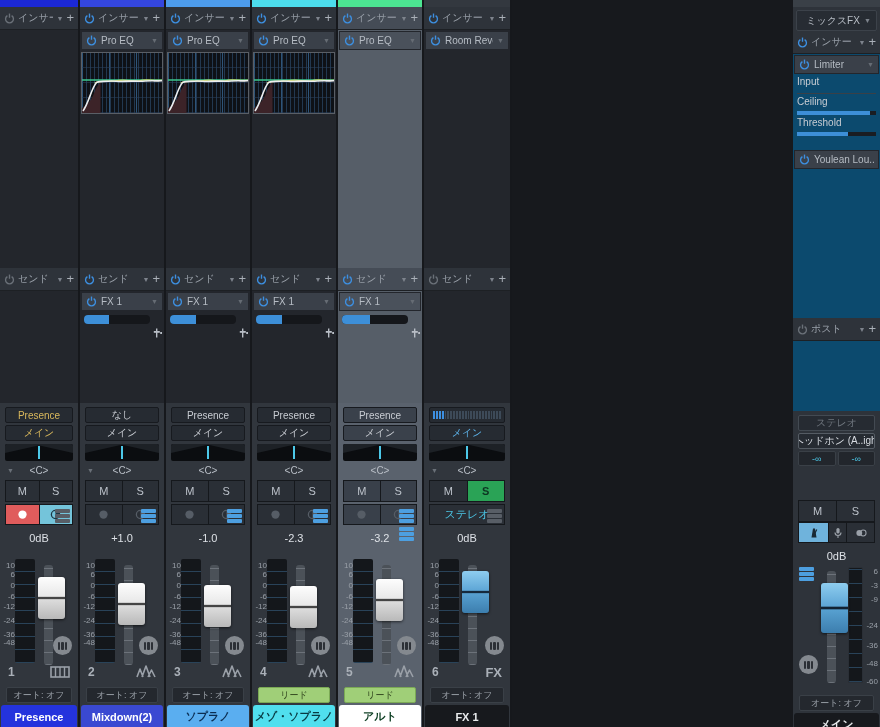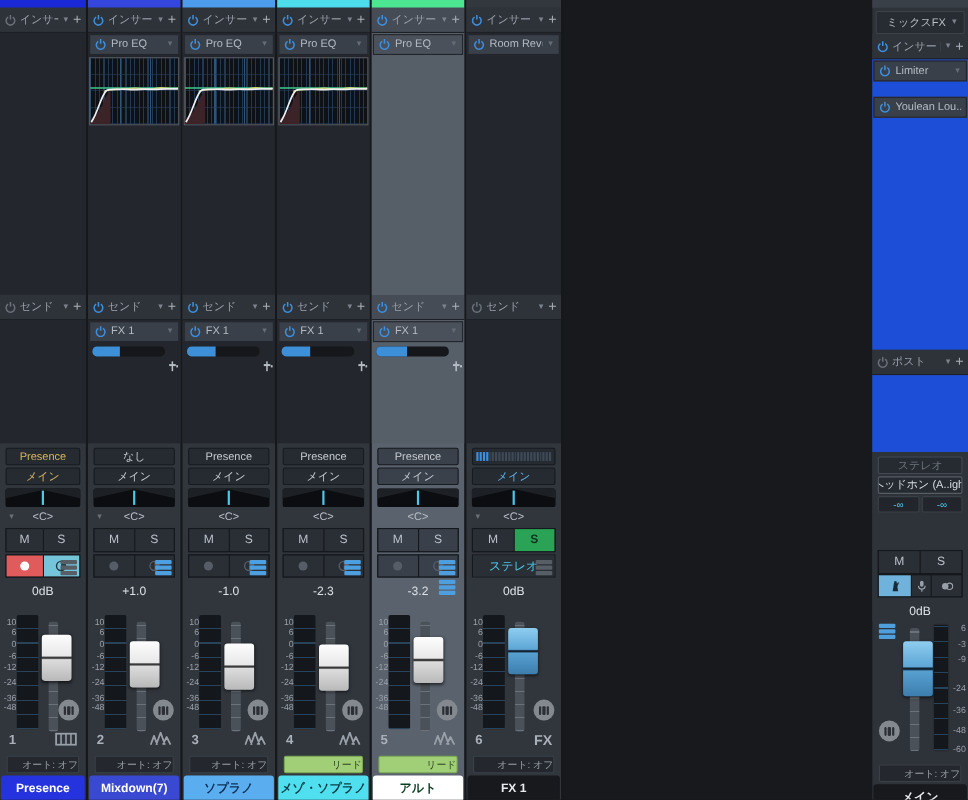--- a/index.html
+++ b/index.html
@@ -101,31 +101,31 @@
     display:flex; align-items:center; justify-content:center; gap:1px; }
   .circbtn i { width:2.5px; height:8px; background:#2c3036; border-radius:1px; }
   .numrow { position:absolute; left:0; right:0; top:104px; height:22px; display:flex; align-items:center;
     padding:0 8px; justify-content:space-between; }
   .chnum { color:#aab0b8; font-size:12px; font-weight:bold; }
   .typeicon { width:20px; height:14px; color:#9aa0a8; }
   .typeicon.fx { font-size:13px; font-weight:bold; color:#aab0b8; }
 
   .autorow { height:20px; flex:none; display:flex; align-items:center; justify-content:center; padding:0 6px; }
   .autobtn { width:100%; height:16px; background:#24282e; border:1px solid #3a4047; border-radius:2px;
-    color:#9aa0a8; font-size:9px; display:flex; align-items:center; justify-content:flex-end; }
+    color:#9aa0a8; font-size:9px; display:flex; align-items:center; justify-content:center; }
   .autobtn.read { background:#a0cf78; border-color:#7ba955; color:#2e421c; }
   .namerow { height:23px; flex:none; display:flex; align-items:center; justify-content:center;
     font-size:11px; font-weight:bold; border-radius:3px 3px 0 0; margin:0 1px; }
 
   
   .main { width:87px; background:#2e333a; display:flex; flex-direction:column; }
   .mixfxrow { height:21px; margin:3px 3px 0 3px; background:#272c33; border:1px solid #3c424a; border-radius:2px;
     color:#b8bec6; font-size:10px; display:flex; align-items:center; padding:0 5px; flex:none; }
   .mixfxrow .lbl { flex:1; text-align:center; }
-  .mainrack { flex:none; background:#1d4ed8; }
+  .mainrack { flex:none; background:#0c4a6e; }
   .paramrow { padding:2px 4px 0 4px; }
   .paramrow .ptext { color:#c8ccd2; font-size:10px; height:14px; }
   .paramrow .pbar { height:4px; margin-top:1px; background:#1a1d22; position:relative; }
   .paramrow .pbar .pfill { position:absolute; left:0; top:0; bottom:0; background:#3d8fd8; }
   .paramrow .pline { height:1px; background:#3a4047; margin-top:3px; }
   .spacer13 { height:13px; }
   .outsec { height:154px; flex:none; padding:3px 3px 0 3px; display:flex; flex-direction:column; background:#2e333a; }
   .outbtn { height:16px; margin:1px 2px; background:#262b32; border:1px solid #434a52; border-radius:2px;
     color:#6f767e; font-size:10px; display:flex; align-items:center; justify-content:center; white-space:nowrap; overflow:hidden; }
   .outbtn.bright { color:#d8dce2; border-color:#555c64; }
@@ -392,21 +392,21 @@
             </svg>
 
       </div>
     </div>
 
     <div class="autorow">
       <div class="autobtn">
             <span>オート: オフ</span>
           </div>
     </div>
-    <div class="namerow" style="background: rgb(58, 73, 210); color: rgb(255, 255, 255);">Mixdown(7)</div>
+    <div class="namerow" style="background: rgb(58, 73, 210); color: rgb(255, 255, 255);">Mixdown(2)</div>
   </div>
       <div class="ch">
     <div class="colorbar" style="background: rgb(77, 156, 236);"></div>
 
     <div class="rackhead">
       <svg class="pwr" viewBox="0 0 12 12">
             <path d="M3.7 2.8a4.3 4.3 0 1 0 4.6 0" fill="none" stroke="currentColor" stroke-width="1.5"></path>
             <line x1="6" y1="0.6" x2="6" y2="5.2" stroke="currentColor" stroke-width="1.5"></line>
           </svg>
       <span class="lbl">インサート</span>
@@ -964,20 +964,38 @@
     </div>
     <div class="mainrack" style="height:264px">
       <div class="plugrow">
         <svg class="pwr" viewBox="0 0 12 12">
             <path d="M3.7 2.8a4.3 4.3 0 1 0 4.6 0" fill="none" stroke="currentColor" stroke-width="1.5"></path>
             <line x1="6" y1="0.6" x2="6" y2="5.2" stroke="currentColor" stroke-width="1.5"></line>
           </svg>
         <span class="lbl">Limiter</span>
         <span class="tri">▼</span>
       </div>
+      <div id="mainparams">
+          <div class="paramrow">
+            <div class="ptext">Input</div>
+            <div class="pline"></div>
+          </div>
+          <div class="paramrow">
+            <div class="ptext">Ceiling</div>
+            <div class="pbar">
+              <div class="pfill" style="width: 92%;"></div>
+            </div>
+          </div>
+          <div class="paramrow">
+            <div class="ptext">Threshold</div>
+            <div class="pbar">
+              <div class="pfill" style="width: 64%;"></div>
+            </div>
+          </div>
+        </div>
       <div class="spacer13"></div>
       <div class="plugrow">
         <svg class="pwr" viewBox="0 0 12 12">
             <path d="M3.7 2.8a4.3 4.3 0 1 0 4.6 0" fill="none" stroke="currentColor" stroke-width="1.5"></path>
             <line x1="6" y1="0.6" x2="6" y2="5.2" stroke="currentColor" stroke-width="1.5"></line>
           </svg>
         <span class="lbl">Youlean Lou..</span>
       </div>
     </div>
     <div class="rackhead">

